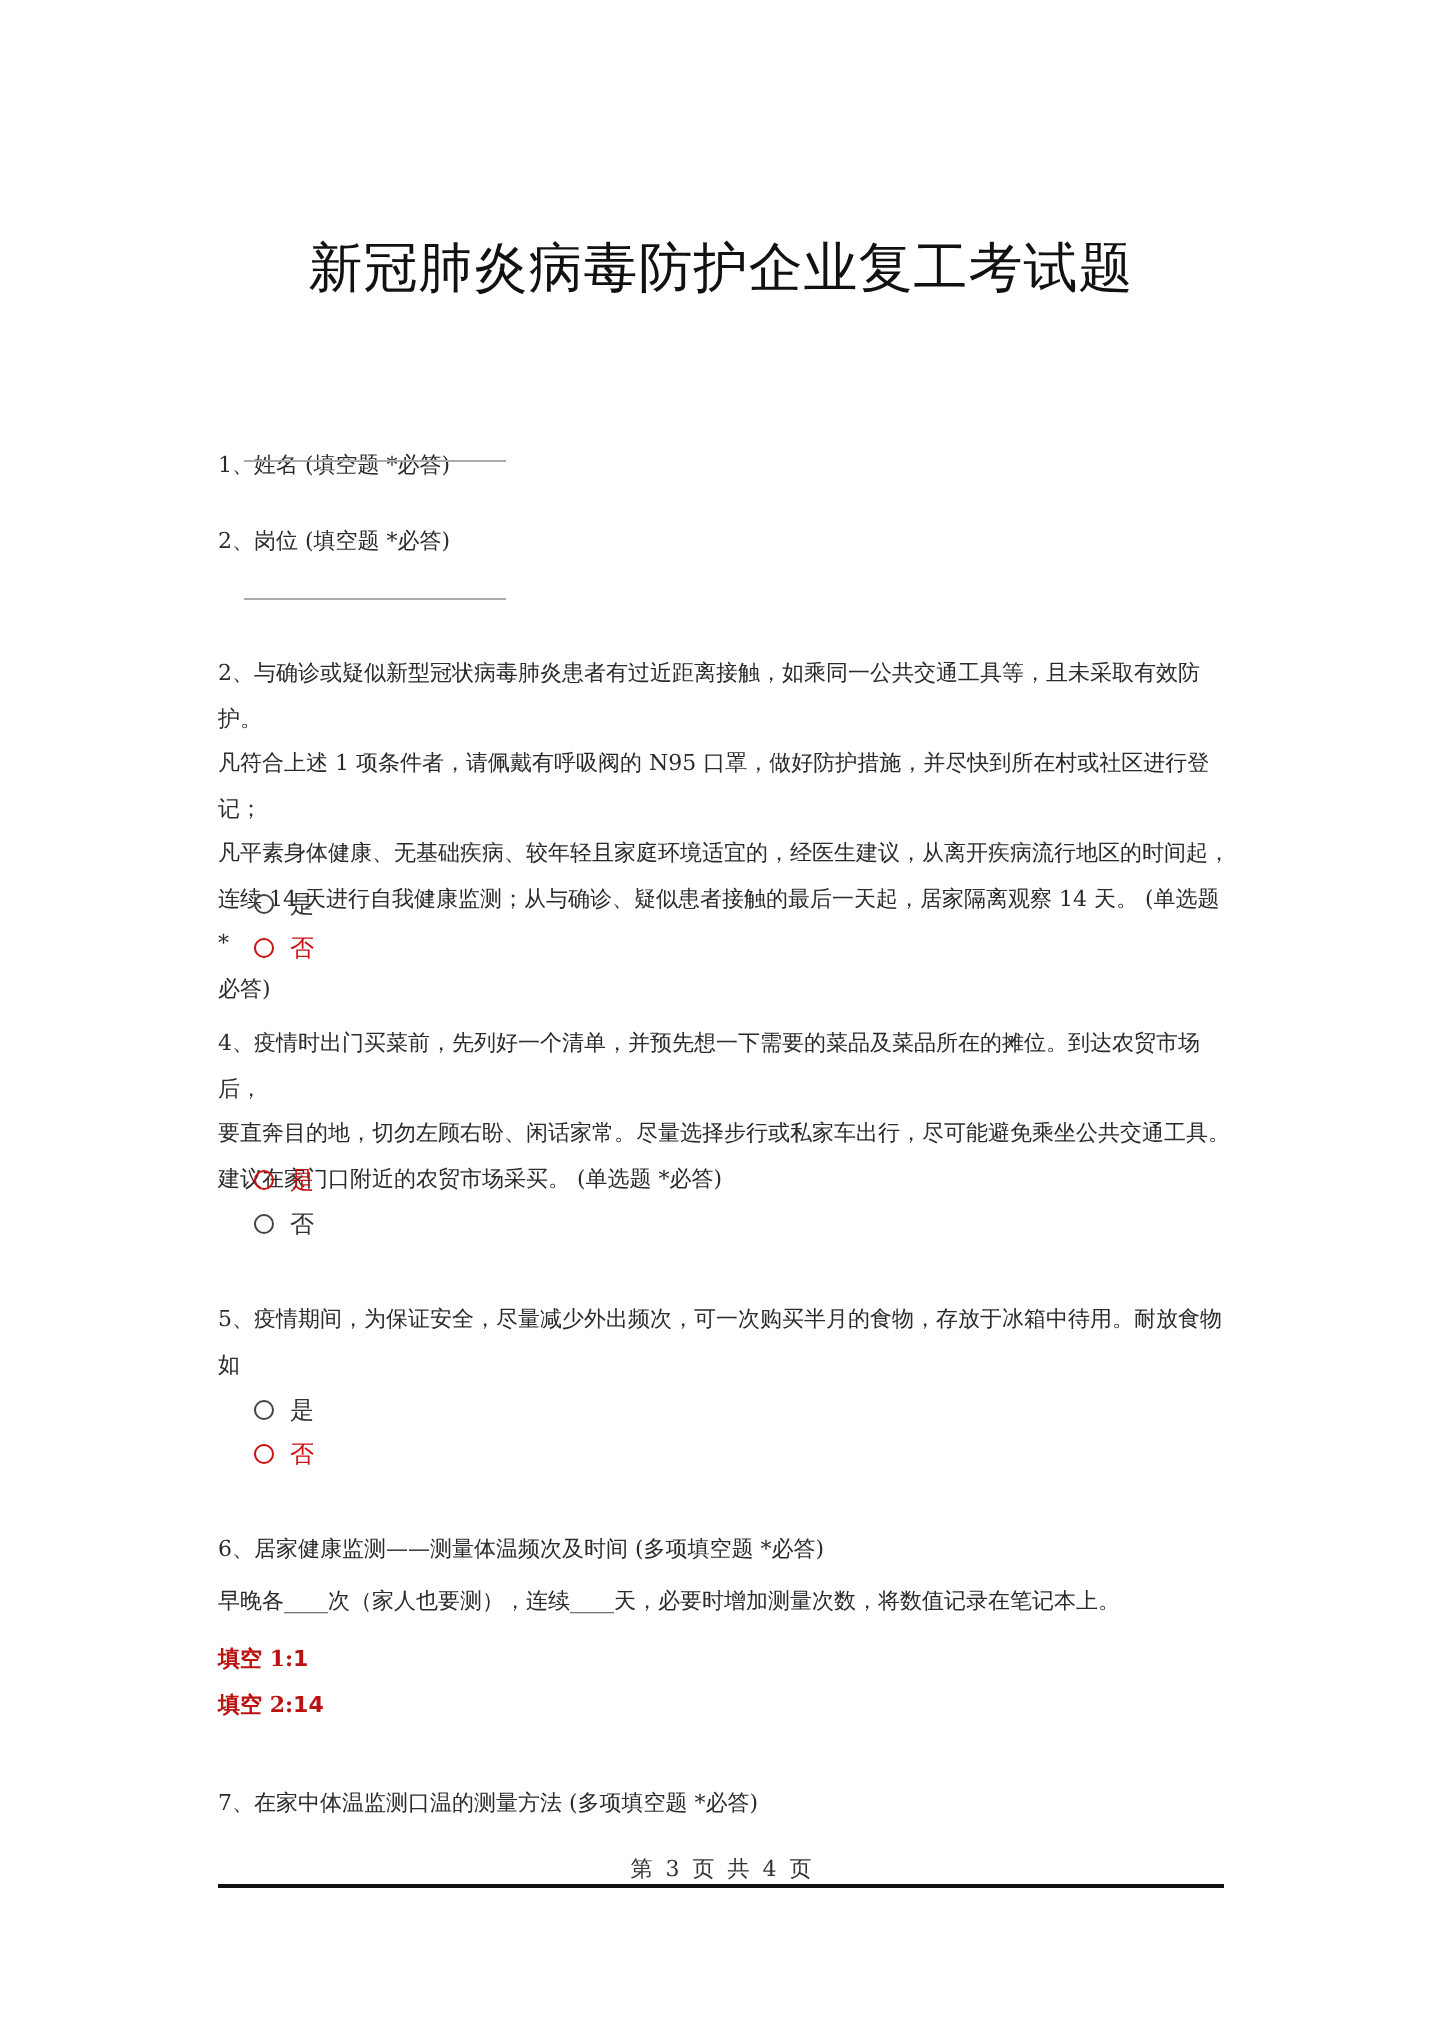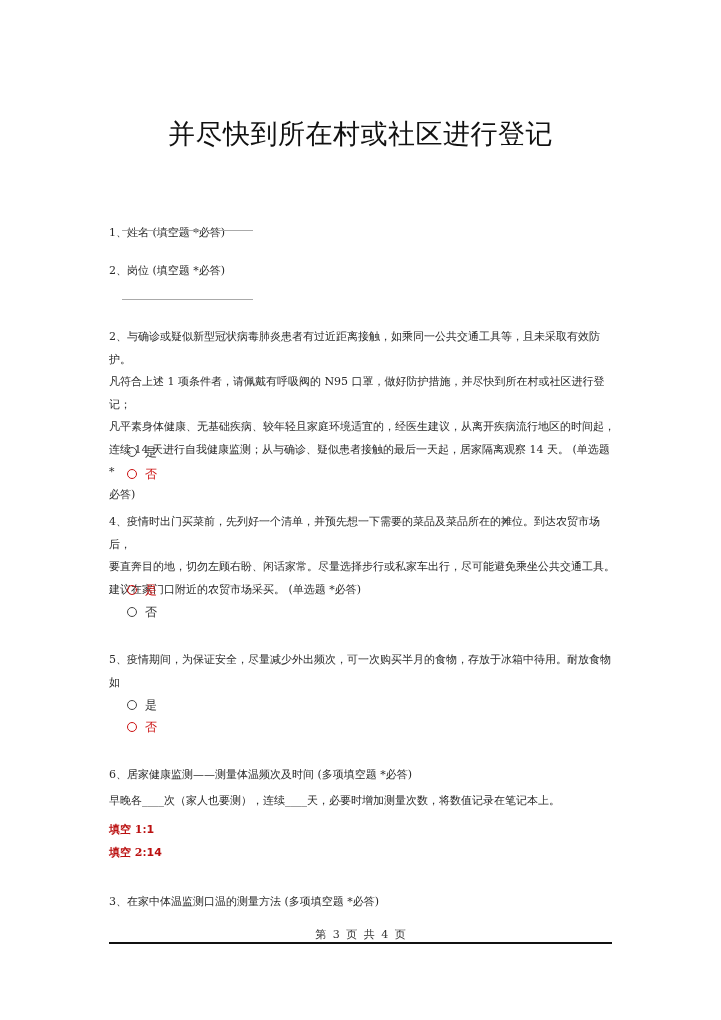--- a/index.html
+++ b/index.html
@@ -89,21 +89,21 @@
       top: 942px;
       height: 2px;
       background: #111111;
     }
   </style>
 </head>
 <body>
 
 <div class="page">
 
-  <div class="title">并尽快到所在村或社区进行登记</div>
+  <div class="title">新冠肺炎病毒防护企业复工考试题</div>
 
   <div class="q" style="top:191px;margin-top:31px;">1、姓名 (填空题 *必答)</div>
   <div class="blank-line" style="top:230px;"></div>
 
   <div class="q" style="top:260px;">2、岗位 (填空题 *必答)</div>
   <div class="blank-line" style="top:299px;"></div>
 
   <div class="q" style="top:326px;">
     <div>2、与确诊或疑似新型冠状病毒肺炎患者有过近距离接触，如乘同一公共交通工具等，且未采取有效防护。</div>
     <div>凡符合上述 1 项条件者，请佩戴有呼吸阀的 N95 口罩，做好防护措施，并尽快到所在村或社区进行登记；</div>
@@ -148,18 +148,18 @@
 
   <div class="q" style="top:764px;">6、居家健康监测——测量体温频次及时间 (多项填空题 *必答)</div>
   <div class="q" style="top:790px;">早晚各____次（家人也要测），连续____天，必要时增加测量次数，将数值记录在笔记本上。</div>
   <div class="answer" style="top:822px;">
     <span class="lbl">填空 1:</span><span>1</span>
   </div>
   <div class="answer" style="top:845px;">
     <span class="lbl">填空 2:</span><span>14</span>
   </div>
 
-  <div class="q" style="top:891px;">3、在家中体温监测口温的测量方法 (多项填空题 *必答)</div>
+  <div class="q" style="top:891px;">7、在家中体温监测口温的测量方法 (多项填空题 *必答)</div>
 
   <div class="footer-text">第 3 页 共 4 页</div>
   <div class="footer-rule"></div>
 
 </div>
 
 </body></html>

